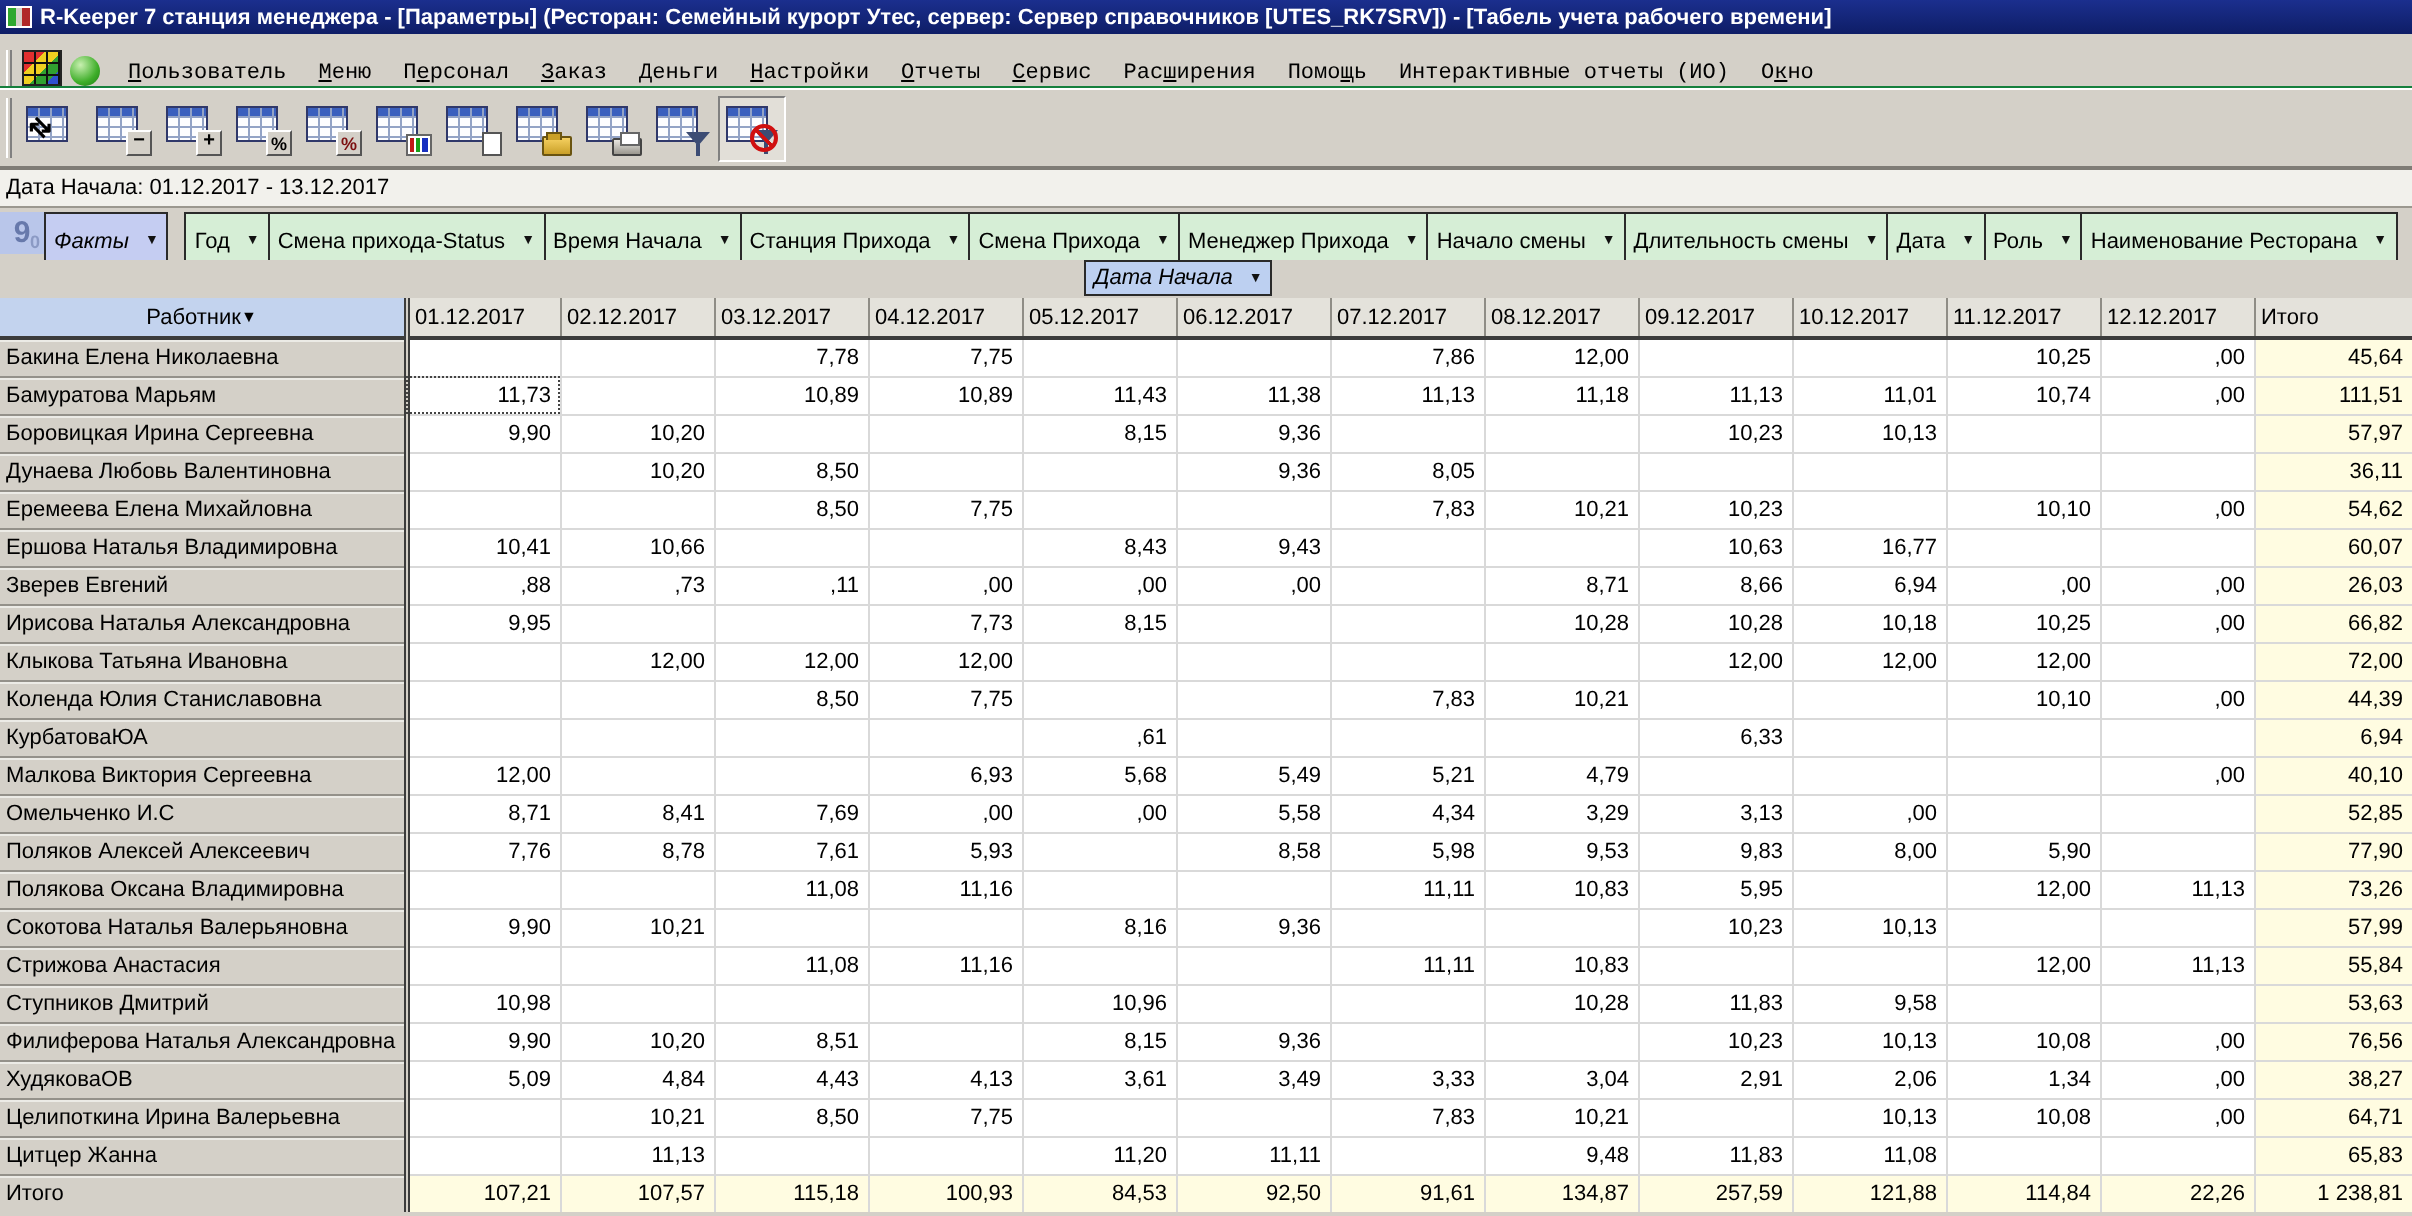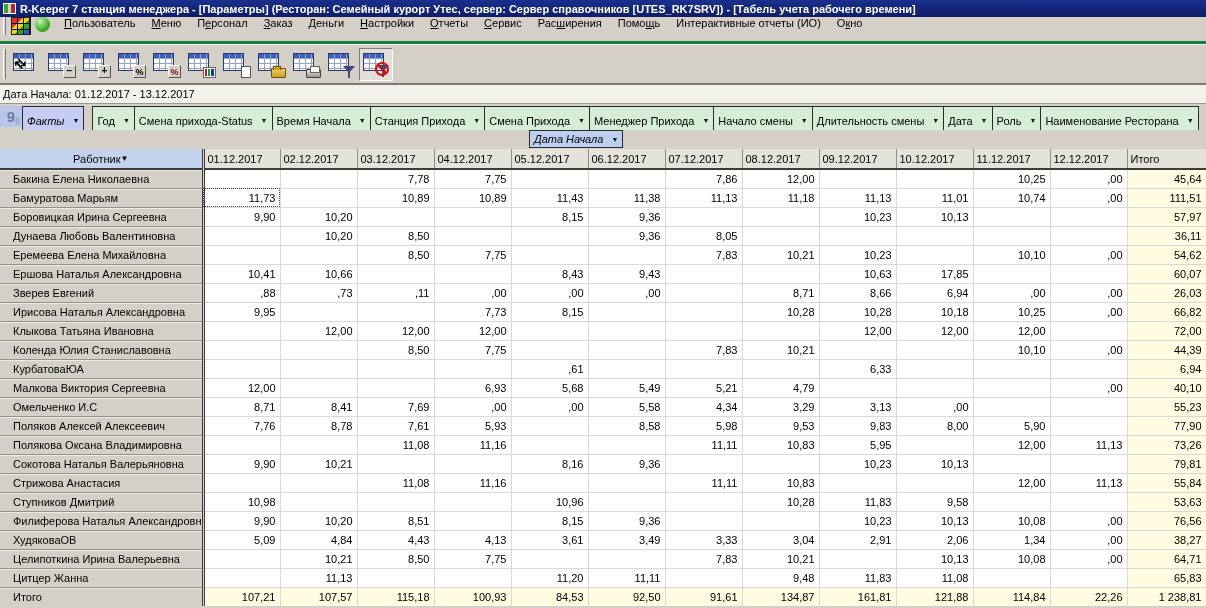--- a/index.html
+++ b/index.html
@@ -7,21 +7,21 @@
   body { background:#d4d0c8; font-family:"Liberation Sans", sans-serif; font-size:11px; color:#000; }
   .app { width:1206px; height:608px; position:relative; }
 
   
   .titlebar { height:17px; background:linear-gradient(#1b2f8e,#0e1d66); color:#fff; display:flex; align-items:center; padding:0 3px; overflow:hidden; white-space:nowrap; }
   .titleicon { width:13px; height:11px; margin-right:4px; flex:0 0 auto; background:
       linear-gradient(90deg,#2fa82f 0 4px,#d4d0c8 4px 7px,#b02828 7px 13px); border:1px solid #fff; }
   .titletext { font-weight:bold; font-size:11px; letter-spacing:0; }
 
   
-  .menubar { height:27px; display:flex; align-items:flex-start; border-bottom:3px solid #15803d; padding-left:2px; }
+  .menubar { height:27px; display:flex; align-items:flex-end; border-bottom:1px solid #15803d; padding-left:2px;font-family:Liberation Mono, monospace; }
   .gripper { width:3px; height:18px; border-left:1px solid #fff; border-right:1px solid #808080; margin:0 3px 0 1px; flex:0 0 auto; }
   .logo { width:20px; height:18px; margin:0 2px; flex:0 0 auto; border:1px solid #222;
       background:
         repeating-linear-gradient(to right, transparent 0 5px, #111 5px 6px),
         repeating-linear-gradient(to bottom, transparent 0 5px, #111 5px 6px),
         linear-gradient(135deg,#e03030 0 30%,#f0d020 30% 55%,#30a030 55% 78%,#3050d0 78%); }
   .sphere { width:15px; height:15px; border-radius:50%; margin:0 6px 0 2px; flex:0 0 auto;
       background:radial-gradient(circle at 35% 30%, #c8f0b0, #3fae2a 60%, #1d7a12); }
   .menuitem { padding:3px 8px; cursor:default; }
   .menuitem u { text-decoration:underline; }
@@ -70,30 +70,30 @@
   .nine { width:22px; height:21px; background:#b9c6ea; color:#6779ab; font-weight:bold; font-size:15px; flex:0 0 auto;
       display:flex; align-items:center; justify-content:center; position:relative; }
   .nine i { font-style:normal; font-size:9px; color:#8b9ac4; position:absolute; right:2px; bottom:1px; }
   .chip { display:inline-flex; align-items:center; height:29px; border:1px solid #2a2a2a; background:#d6eed6; padding:0 4px; white-space:nowrap; flex:0 0 auto; }
   .chip .arrow { font-size:7px; margin-left:8px; color:#111; }
   .chip.facts { background:#c5cdf2; font-style:italic; margin-right:8px; }
   .chips { display:flex; }
   .chips .chip { border-left-width:0; }
   .chips .chip:first-child { border-left-width:1px; margin-right:0; }
   .pivotrow { height:19px; position:relative; }
-  .chip.colfield { position:absolute; left:529px; top:0; height:18px; background:#bdd0f1; font-style:italic; }
+  .chip.colfield { position:absolute; left:542px; top:0; height:18px; background:#bdd0f1; font-style:italic; }
 
   
   table { border-collapse:collapse; table-layout:fixed; width:1206px; }
   th, td { height:19px; overflow:hidden; white-space:nowrap; font-weight:normal; }
   thead th { height:20px; background:#e4e2db; border-right:1px solid #8f8d86; border-bottom:2px solid #3c3c3c; text-align:left; padding:1px 3px; }
   thead th.rowhdr { background:#c3d3ee; border-right:3px double #3c3c3c; }
   thead th.rowhdr .hdrflex { display:flex; align-items:center; justify-content:center; }
   thead th.rowhdr .arrow { font-size:8px; }
-  tbody th.name { background:#d4d0c8; border-right:3px double #3c3c3c; border-bottom:1px solid #94918a; text-align:left; padding:1px 13px;
+  tbody th.name { background:#d4d0c8; border-right:3px double #3c3c3c; border-bottom:1px solid #94918a; text-align:left; padding:1px 3px;
       box-shadow:inset 0 1px 0 #ecebe6; }
   tbody td { background:#fff; border-right:1px solid #d9d9d9; border-bottom:1px solid #d9d9d9; text-align:right; padding:1px 4px; }
   tbody td.totalcol { background:#fffce1; }
   tbody tr.grand td { background:#fffce1; border-bottom:none; }
   tbody tr.grand th.name { border-bottom:none; }
   tbody td.sel { outline:1px dotted #444; outline-offset:-1px; }
 </style>
 </head>
 <body>
 
@@ -368,31 +368,31 @@
           <td></td>
           <td>7,83</td>
           <td>10,21</td>
           <td>10,23</td>
           <td></td>
           <td>10,10</td>
           <td>,00</td>
           <td class="totalcol">54,62</td>
         </tr>
         <tr>
-          <th class="name">Ершова Наталья Александровна</th>
+          <th class="name">Ершова Наталья Владимировна</th>
           <td>10,41</td>
           <td>10,66</td>
           <td></td>
           <td></td>
           <td>8,43</td>
           <td>9,43</td>
           <td></td>
           <td></td>
           <td>10,63</td>
-          <td>17,85</td>
+          <td>16,77</td>
           <td></td>
           <td></td>
           <td class="totalcol">60,07</td>
         </tr>
         <tr>
           <th class="name">Зверев Евгений</th>
           <td>,88</td>
           <td>,73</td>
           <td>,11</td>
           <td>,00</td>
@@ -493,21 +493,21 @@
           <td>7,69</td>
           <td>,00</td>
           <td>,00</td>
           <td>5,58</td>
           <td>4,34</td>
           <td>3,29</td>
           <td>3,13</td>
           <td>,00</td>
           <td></td>
           <td></td>
-          <td class="totalcol">55,23</td>
+          <td class="totalcol">52,85</td>
         </tr>
         <tr>
           <th class="name">Поляков Алексей Алексеевич</th>
           <td>7,76</td>
           <td>8,78</td>
           <td>7,61</td>
           <td>5,93</td>
           <td></td>
           <td>8,58</td>
           <td>5,98</td>
@@ -541,21 +541,21 @@
           <td></td>
           <td></td>
           <td>8,16</td>
           <td>9,36</td>
           <td></td>
           <td></td>
           <td>10,23</td>
           <td>10,13</td>
           <td></td>
           <td></td>
-          <td class="totalcol">79,81</td>
+          <td class="totalcol">57,99</td>
         </tr>
         <tr>
           <th class="name">Стрижова Анастасия</th>
           <td></td>
           <td></td>
           <td>11,08</td>
           <td>11,16</td>
           <td></td>
           <td></td>
           <td>11,11</td>
@@ -649,21 +649,21 @@
         <tr class="grand">
           <th class="name">Итого</th>
           <td>107,21</td>
           <td>107,57</td>
           <td>115,18</td>
           <td>100,93</td>
           <td>84,53</td>
           <td>92,50</td>
           <td>91,61</td>
           <td>134,87</td>
-          <td>161,81</td>
+          <td>257,59</td>
           <td>121,88</td>
           <td>114,84</td>
           <td>22,26</td>
           <td class="totalcol">1 238,81</td>
         </tr>
       </tbody>
   </table>
 
 </div>
 

